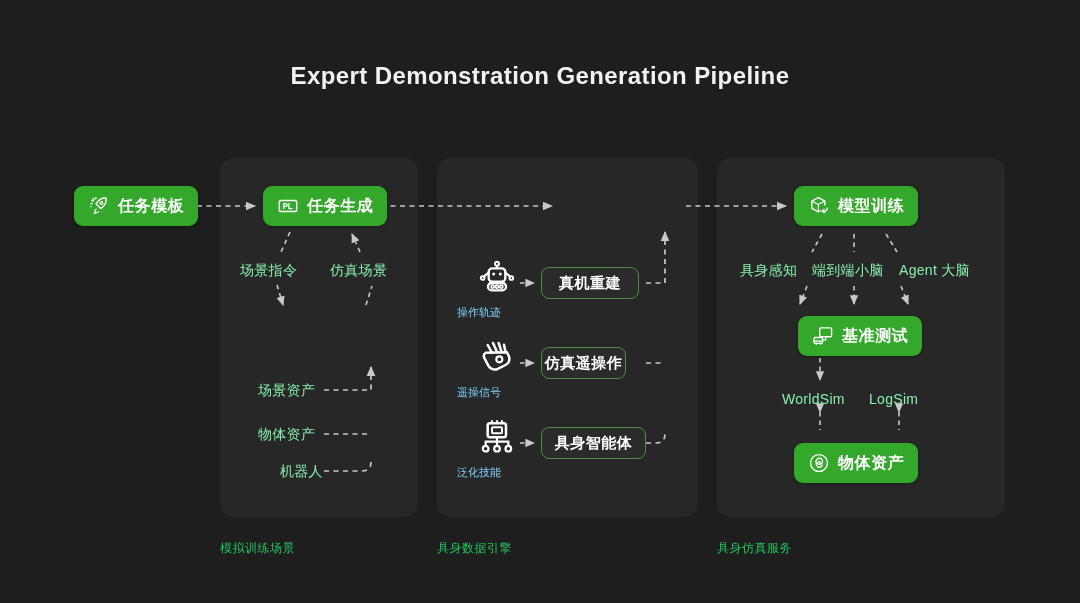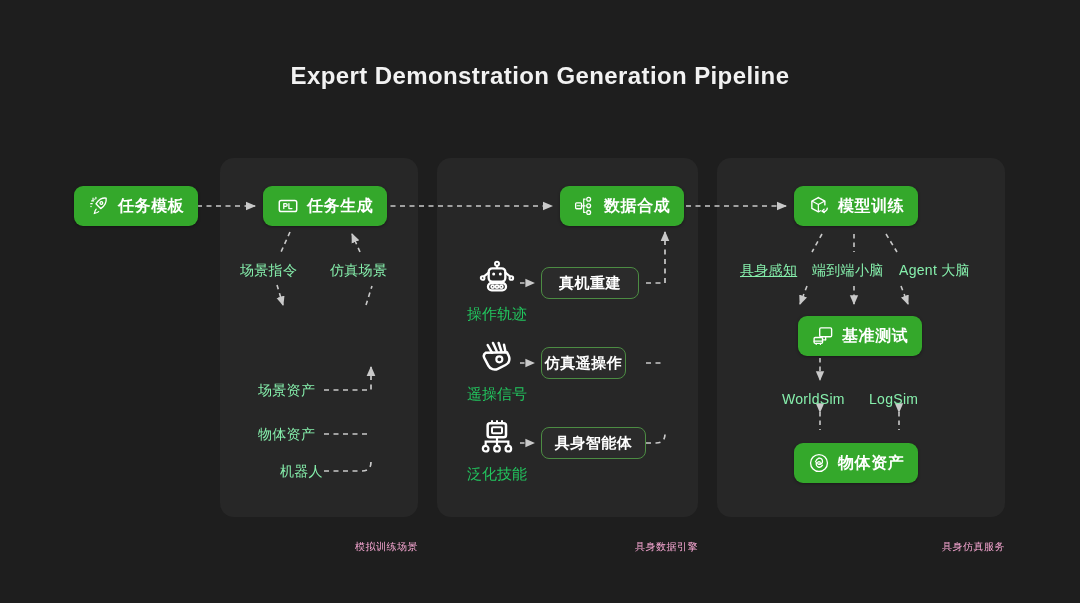--- a/index.html
+++ b/index.html
@@ -12,21 +12,21 @@
 
   .title{
     position:absolute;left:0;top:62px;width:1080px;text-align:center;
     font-size:24px;font-weight:600;letter-spacing:.4px;color:#f2f2f2;
   }
 
   .panel{
     position:absolute;background:#272727;border-radius:14px;
   }
   .panel-caption{
-    position:absolute;text-align:right;font-size:10px;color:#f9a8d4;
+    position:absolute;text-align:left;font-size:12px;color:#22c55e;
     letter-spacing:.5px;
   }
 
   
   .pill{
     position:absolute;background:#34a82b;border-radius:9px;
     display:flex;align-items:center;gap:8px;
     padding:0 14px;height:40px;box-sizing:border-box;
     box-shadow:0 1px 3px rgba(0,0,0,.35);
   }
@@ -42,21 +42,21 @@
   .obox .lbl{font-size:15px;font-weight:700;color:#fff;letter-spacing:.5px;white-space:nowrap;}
 
   
   .tnode{
     position:absolute;font-size:14px;color:#86efac;white-space:nowrap;letter-spacing:.3px;
   }
   .tnode.cn{font-weight:500;}
 
   
   .srcicon{position:absolute;width:40px;height:40px;}
-  .srccap{position:absolute;font-size:15px;color:#22c55e;white-space:nowrap;text-align:center;}
+  .srccap{position:absolute;font-size:11px;color:#7dd3fc;white-space:nowrap;text-align:left;}
 
   svg.edge{position:absolute;left:0;top:0;width:1080px;height:603px;pointer-events:none;overflow:visible;}
   .dash{stroke:#c9c9c9;stroke-width:1.7;fill:none;stroke-dasharray:5 4.5;stroke-linecap:butt;}
   .dash-s{stroke:#c9c9c9;stroke-width:1.6;fill:none;stroke-dasharray:4.5 4;}
 </style>
 </head>
 <body>
 
 <div id="stage">
 
@@ -125,32 +125,20 @@
   <div class="pill" style="left:263px;top:186px;">
     <svg class="ico" viewBox="0 0 24 24">
       <rect x="2.5" y="6" width="19" height="12" rx="2" fill="none" stroke="#fff" stroke-width="1.6"></rect>
       <path d="M7.4 14.8V9.3h2.1a1.6 1.6 0 0 1 0 3.2H7.4" fill="none" stroke="#fff" stroke-width="1.4" stroke-linecap="round" stroke-linejoin="round"></path>
       <path d="M13 9.3v5.5h3.3" fill="none" stroke="#fff" stroke-width="1.4" stroke-linecap="round" stroke-linejoin="round"></path>
     </svg>
     <span class="lbl">任务生成</span>
   </div>
 
 
-  <div class="pill" style="left:560px;top:186px;">
-    <svg class="ico" viewBox="0 0 24 24">
-      <rect x="1.8" y="8.6" width="6.4" height="6.4" rx="1" fill="none" stroke="#fff" stroke-width="1.4"></rect>
-      <path d="M3.4 11.8h3.2" stroke="#fff" stroke-width="1.2" stroke-linecap="round"></path>
-      <circle cx="16" cy="4.6" r="2.1" fill="none" stroke="#fff" stroke-width="1.4"></circle>
-      <circle cx="16" cy="11.8" r="2.1" fill="none" stroke="#fff" stroke-width="1.4"></circle>
-      <circle cx="16" cy="19" r="2.1" fill="none" stroke="#fff" stroke-width="1.4"></circle>
-      <path d="M12.2 4.6h-1.6v14.4h1.6M12.2 11.8h-1.6" fill="none" stroke="#fff" stroke-width="1.3" stroke-linecap="round"></path>
-      <path d="M8.2 11.8h2.4" stroke="#fff" stroke-width="1.3" stroke-linecap="round"></path>
-    </svg>
-    <span class="lbl">数据合成</span>
-  </div>
 
   <div class="pill" style="left:794px;top:186px;">
     <svg class="ico" viewBox="0 0 24 24">
       <path d="M11.3 2.8 4.2 6.6v8l7.1 3.8 2.2-1.2" fill="none" stroke="#fff" stroke-width="1.5" stroke-linejoin="round" stroke-linecap="round"></path>
       <path d="M11.3 2.8 18.4 6.6v4.2" fill="none" stroke="#fff" stroke-width="1.5" stroke-linejoin="round" stroke-linecap="round"></path>
       <path d="M4.2 6.6 11.3 10.4 18.4 6.6M11.3 10.4v8" fill="none" stroke="#fff" stroke-width="1.3" stroke-linejoin="round"></path>
       <path d="M21 14.4a3.6 3.6 0 0 1-5.6 3" fill="none" stroke="#fff" stroke-width="1.5" stroke-linecap="round"></path>
       <path d="M17.6 15.4l-2.2 2.2 2.4 1.6" fill="none" stroke="#fff" stroke-width="1.4" stroke-linecap="round" stroke-linejoin="round"></path>
     </svg>
     <span class="lbl">模型训练</span>
@@ -223,20 +211,20 @@
   </svg>
   <div class="srccap" style="left:457px;top:465px;width:80px;">泛化技能</div>
 
   <div class="tnode cn" style="left:240px;top:262px;">场景指令</div>
   <div class="tnode cn" style="left:330px;top:262px;">仿真场景</div>
 
   <div class="tnode cn" style="left:258px;top:382px;">场景资产</div>
   <div class="tnode cn" style="left:258px;top:426px;">物体资产</div>
   <div class="tnode cn" style="left:280px;top:463px;">机器人</div>
 
-  <div class="tnode cn" style="left:740px;top:262px;text-decoration:underline;">具身感知</div>
+  <div class="tnode cn" style="left:740px;top:262px;">具身感知</div>
   <div class="tnode cn" style="left:812px;top:262px;">端到端小脑</div>
   <div class="tnode" style="left:899px;top:262px;">Agent 大脑</div>
 
   <div class="tnode" style="left:782px;top:391px;">WorldSim</div>
   <div class="tnode" style="left:869px;top:391px;">LogSim</div>
 
 </div>
 
 </body></html>

